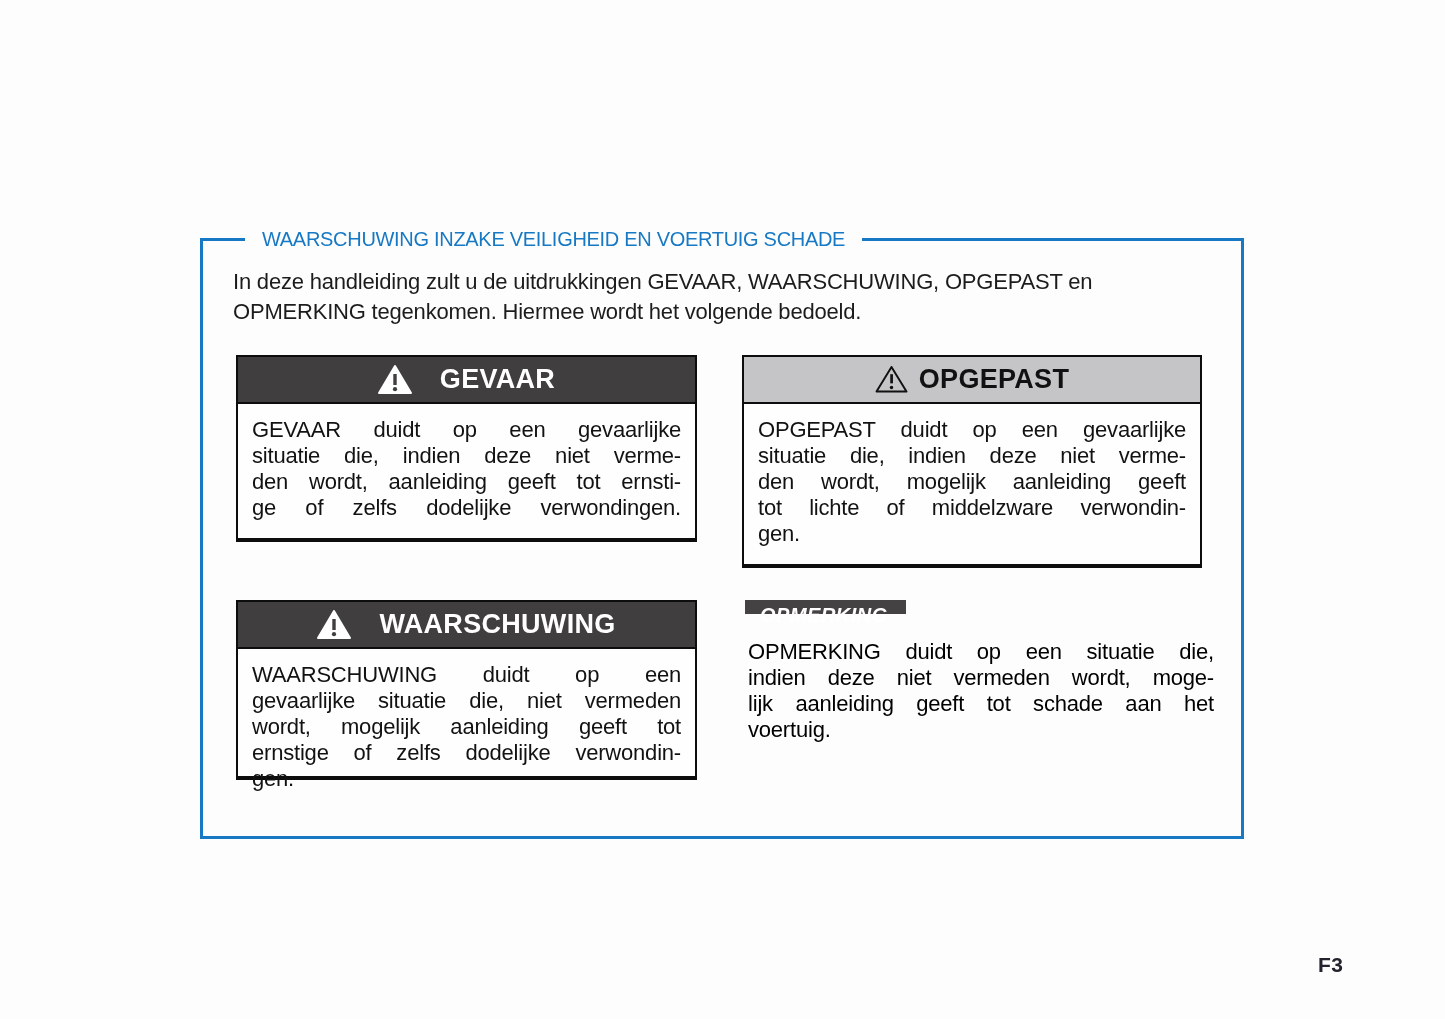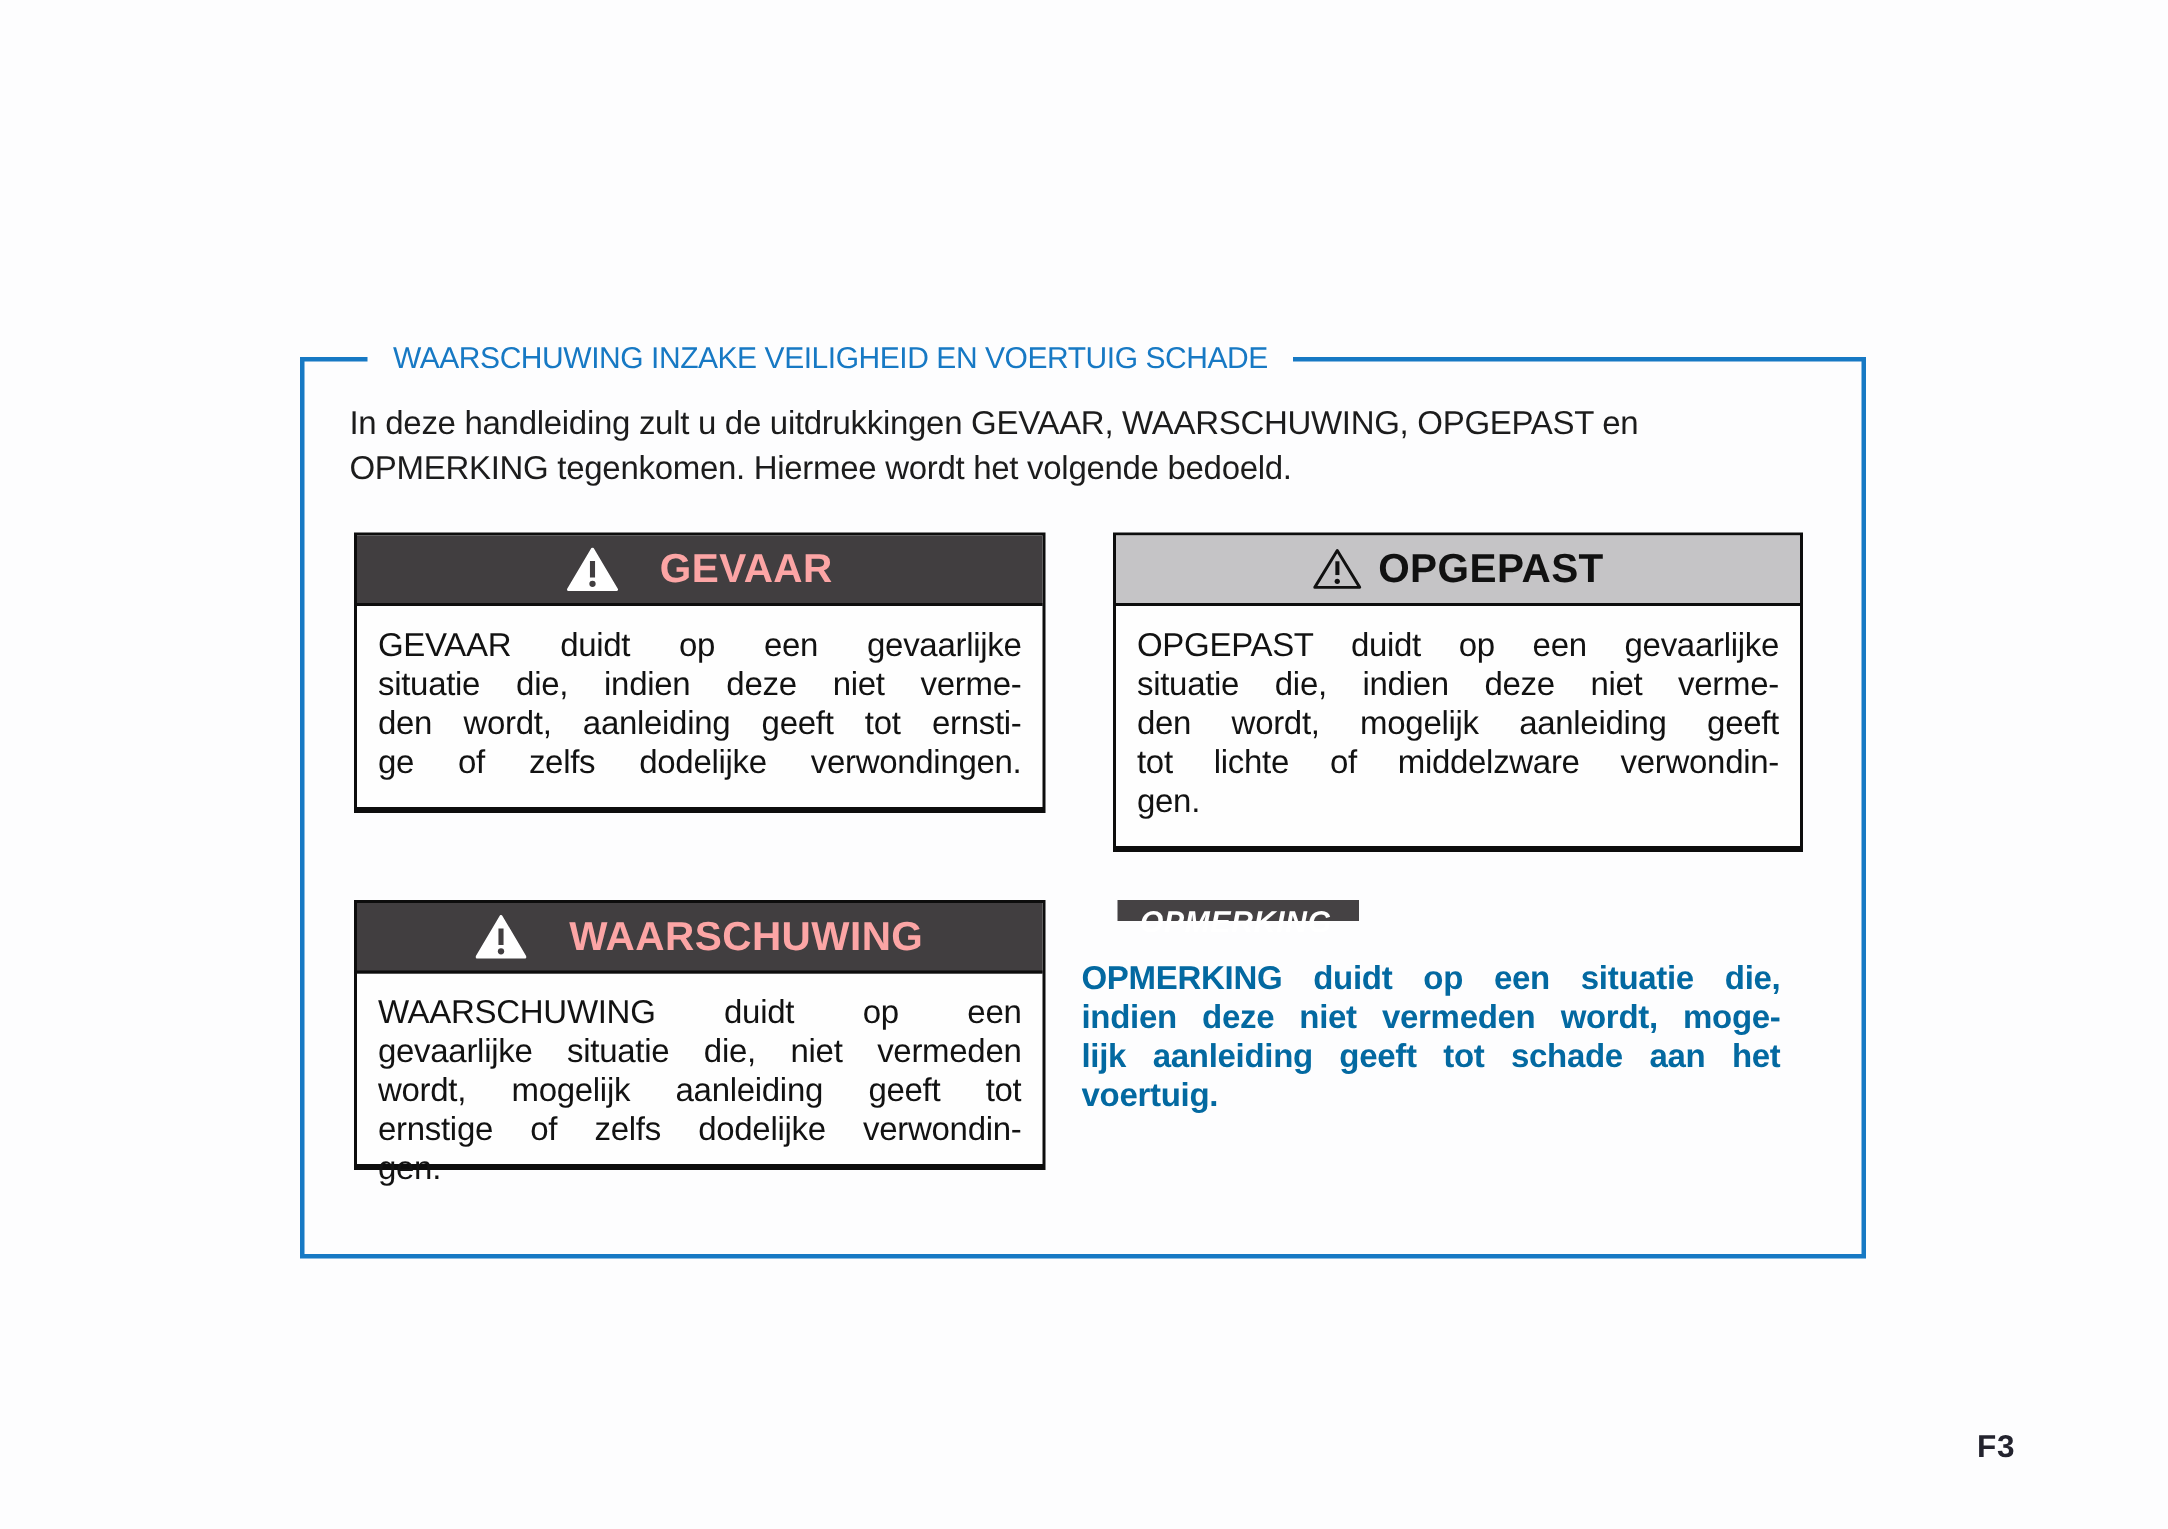--- a/index.html
+++ b/index.html
@@ -39,21 +39,21 @@
     background:#fefefe;
   }
   .box-gevaar       { left:33px;  top:114px; width:461px; height:187px; }
   .box-opgepast     { left:539px; top:114px; width:460px; height:213px; }
   .box-waarschuwing { left:33px;  top:359px; width:461px; height:180px; }
 
   .box-header {
     height:47px; display:flex; align-items:center; justify-content:center;
     gap:11px; border-bottom:2px solid #0d0d0d;
   }
-  .box-header.dark  { background:#413e40; color:#fca5a5;gap:28px; }
+  .box-header.dark  { background:#413e40; color:#ffffff;gap:28px; }
   .box-header.light { background:#c5c4c6; color:#111111; }
   .header-label { font-weight:bold; font-size:27px; letter-spacing:0.3px; }
 
   .box-body {
     padding:13px 14px 0 14px;
     font-weight:normal; font-size:22px; line-height:26px;
     color:#121212; letter-spacing:-0.2px;
   }
   .jline { height:26px; overflow:hidden; text-align:justify; }
   .jline::after { content:""; display:inline-block; width:100%; height:0; }
@@ -61,23 +61,23 @@
 
   
   .note-label {
     position:absolute; left:542px; top:359px;
     width:161px; height:14px;
     background:#454244; color:#ffffff;
     font-size:20px; font-weight:bold; font-style:italic;
     line-height:30px; padding-left:15px; letter-spacing:0.5px;
   }
   .note-body {
-    position:absolute; left:518px; top:398px; width:466px;
-    font-weight:bold; font-size:22px; line-height:26px;
-    color:#0369a1; letter-spacing:-0.2px;
+    position:absolute; left:545px; top:398px; width:466px;
+    font-weight:normal; font-size:22px; line-height:26px;
+    color:#000000; letter-spacing:-0.2px;
   }
 
   .warn-icon { display:inline-flex; align-items:center; }
 
   .page-number {
     position:absolute; left:1318px; top:953px;
     font-size:21px; color:#23232e; letter-spacing:0.5px;font-weight:bold;
   }
 </style>
 </head>

